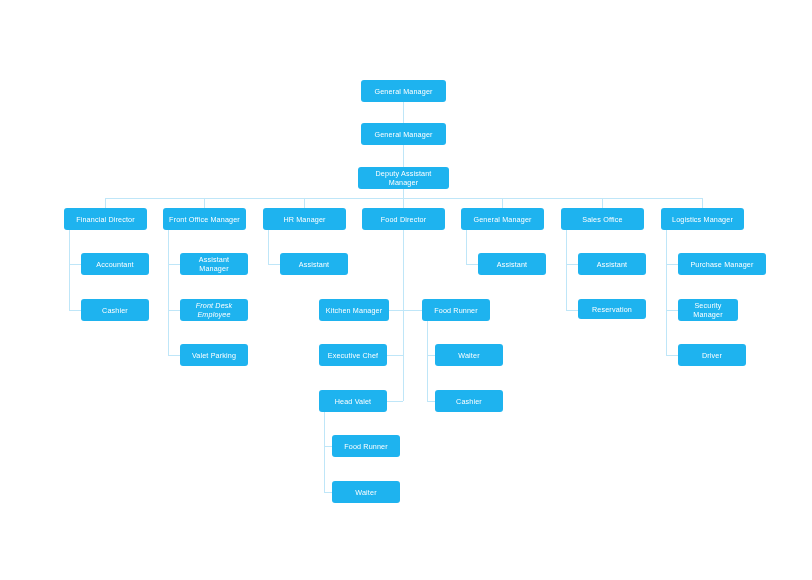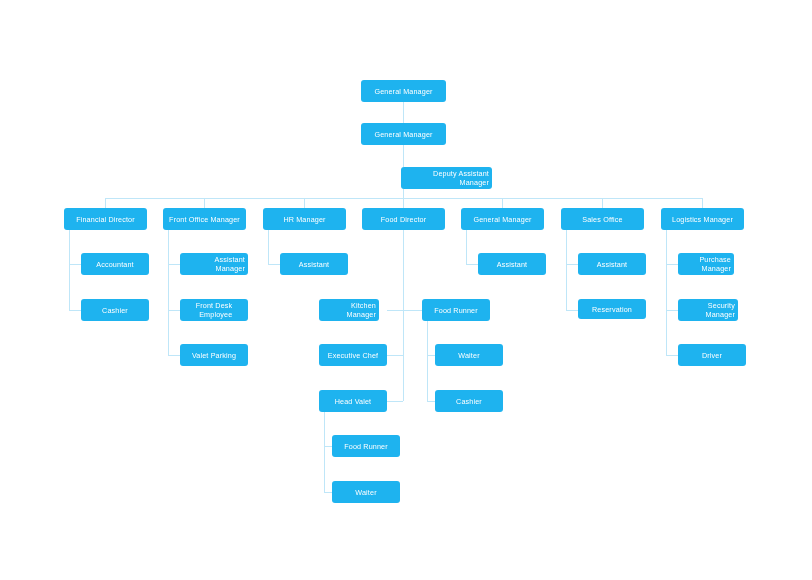--- a/index.html
+++ b/index.html
@@ -23,21 +23,21 @@
     position: absolute;
     background: #1eb3ef;
     border-radius: 3px;
     color: #ffffff;
     font-size: 7.2px;
     line-height: 9px;
     letter-spacing: 0.15px;
     display: flex;
     align-items: center;
     justify-content: center;
-    text-align: right;
+    text-align: center;
     box-sizing: border-box;
     padding: 2px 3px;
     white-space: pre-line;
     user-select: none;
   }
   .conn {
     position: absolute;
     background: #bfe6f8;
   }
   .conn.v { width: 1px; }
@@ -82,42 +82,42 @@
     <div class="conn h" style="left: 466px; top: 264px; width: 12px;"></div>
     <div class="conn v" style="left: 566px; top: 230px; height: 80px;"></div>
     <div class="conn h" style="left: 566px; top: 264px; width: 12px;"></div>
     <div class="conn h" style="left: 566px; top: 310px; width: 12px;"></div>
     <div class="conn v" style="left: 666px; top: 230px; height: 125px;"></div>
     <div class="conn h" style="left: 666px; top: 264px; width: 12px;"></div>
     <div class="conn h" style="left: 666px; top: 310px; width: 12px;"></div>
     <div class="conn h" style="left: 666px; top: 355px; width: 12px;"></div>
     <div class="node" style="left: 361px; top: 80px; width: 85px; height: 22px; background: rgb(30, 179, 239); color: rgb(255, 255, 255);">General Manager</div>
     <div class="node" style="left: 361px; top: 123px; width: 85px; height: 22px; background: rgb(30, 179, 239); color: rgb(255, 255, 255);">General Manager</div>
-    <div class="node" style="left: 358px; top: 167px; width: 91px; height: 22px; background: rgb(30, 179, 239); color: rgb(255, 255, 255); margin-left: 43px;">Deputy Assistant Manager</div>
+    <div class="node" style="left: 358px; top: 167px; width: 91px; height: 22px; background: rgb(30, 179, 239); color: rgb(255, 255, 255);">Deputy Assistant Manager</div>
     <div class="node" style="left: 64px; top: 208px; width: 83px; height: 22px; background: rgb(30, 179, 239); color: rgb(255, 255, 255);">Financial Director</div>
     <div class="node" style="left: 81px; top: 253px; width: 68px; height: 22px; background: rgb(30, 179, 239); color: rgb(255, 255, 255);">Accountant</div>
     <div class="node" style="left: 81px; top: 299px; width: 68px; height: 22px; background: rgb(30, 179, 239); color: rgb(255, 255, 255);">Cashier</div>
     <div class="node" style="left: 163px; top: 208px; width: 83px; height: 22px; background: rgb(30, 179, 239); color: rgb(255, 255, 255);">Front Office Manager</div>
     <div class="node" style="left: 180px; top: 253px; width: 68px; height: 22px; background: rgb(30, 179, 239); color: rgb(255, 255, 255);">Assistant Manager</div>
-    <div class="node" style="left: 180px; top: 299px; width: 68px; height: 22px; background: rgb(30, 179, 239); color: rgb(255, 255, 255);">Front Desk
+    <div class="node" style="left: 180px; top: 299px; width: 68px; height: 22px; background: rgb(30, 179, 239); color: rgb(255, 255, 255); font-style: italic;">Front Desk
 Employee</div>
     <div class="node" style="left: 180px; top: 344px; width: 68px; height: 22px; background: rgb(30, 179, 239); color: rgb(255, 255, 255);">Valet Parking</div>
     <div class="node" style="left: 263px; top: 208px; width: 83px; height: 22px; background: rgb(30, 179, 239); color: rgb(255, 255, 255);">HR Manager</div>
     <div class="node" style="left: 280px; top: 253px; width: 68px; height: 22px; background: rgb(30, 179, 239); color: rgb(255, 255, 255);">Assistant</div>
     <div class="node" style="left: 362px; top: 208px; width: 83px; height: 22px; background: rgb(30, 179, 239); color: rgb(255, 255, 255);">Food Director</div>
-    <div class="node" style="left: 319px; top: 299px; width: 60px; height: 22px; background: rgb(30, 179, 239); color: rgb(255, 255, 255);">Kitchen Manager</div>
+    <div class="node" style="left: 319px; top: 299px; width: 70px; height: 22px; background: rgb(30, 179, 239); color: rgb(255, 255, 255);">Kitchen Manager</div>
     <div class="node" style="left: 319px; top: 344px; width: 68px; height: 22px; background: rgb(30, 179, 239); color: rgb(255, 255, 255);">Executive Chef</div>
     <div class="node" style="left: 319px; top: 390px; width: 68px; height: 22px; background: rgb(30, 179, 239); color: rgb(255, 255, 255);">Head Valet</div>
     <div class="node" style="left: 332px; top: 435px; width: 68px; height: 22px; background: rgb(30, 179, 239); color: rgb(255, 255, 255);">Food Runner</div>
     <div class="node" style="left: 332px; top: 481px; width: 68px; height: 22px; background: rgb(30, 179, 239); color: rgb(255, 255, 255);">Waiter</div>
     <div class="node" style="left: 422px; top: 299px; width: 68px; height: 22px; background: rgb(30, 179, 239); color: rgb(255, 255, 255);">Food Runner</div>
     <div class="node" style="left: 435px; top: 344px; width: 68px; height: 22px; background: rgb(30, 179, 239); color: rgb(255, 255, 255);">Waiter</div>
     <div class="node" style="left: 435px; top: 390px; width: 68px; height: 22px; background: rgb(30, 179, 239); color: rgb(255, 255, 255);">Cashier</div>
     <div class="node" style="left: 461px; top: 208px; width: 83px; height: 22px; background: rgb(30, 179, 239); color: rgb(255, 255, 255);">General Manager</div>
     <div class="node" style="left: 478px; top: 253px; width: 68px; height: 22px; background: rgb(30, 179, 239); color: rgb(255, 255, 255);">Assistant</div>
     <div class="node" style="left: 561px; top: 208px; width: 83px; height: 22px; background: rgb(30, 179, 239); color: rgb(255, 255, 255);">Sales Office</div>
     <div class="node" style="left: 578px; top: 253px; width: 68px; height: 22px; background: rgb(30, 179, 239); color: rgb(255, 255, 255);">Assistant</div>
     <div class="node" style="left: 578px; top: 299px; width: 68px; height: 20px; background: rgb(30, 179, 239); color: rgb(255, 255, 255);">Reservation</div>
     <div class="node" style="left: 661px; top: 208px; width: 83px; height: 22px; background: rgb(30, 179, 239); color: rgb(255, 255, 255);">Logistics Manager</div>
-    <div class="node" style="left: 678px; top: 253px; width: 56px; height: 22px; background: rgb(30, 179, 239); color: rgb(255, 255, 255);">Purchase Manager</div>
+    <div class="node" style="left: 678px; top: 253px; width: 88px; height: 22px; background: rgb(30, 179, 239); color: rgb(255, 255, 255);">Purchase Manager</div>
     <div class="node" style="left: 678px; top: 299px; width: 60px; height: 22px; background: rgb(30, 179, 239); color: rgb(255, 255, 255);">Security Manager</div>
     <div class="node" style="left: 678px; top: 344px; width: 68px; height: 22px; background: rgb(30, 179, 239); color: rgb(255, 255, 255);">Driver</div>
   </div>
 
 </body></html>

